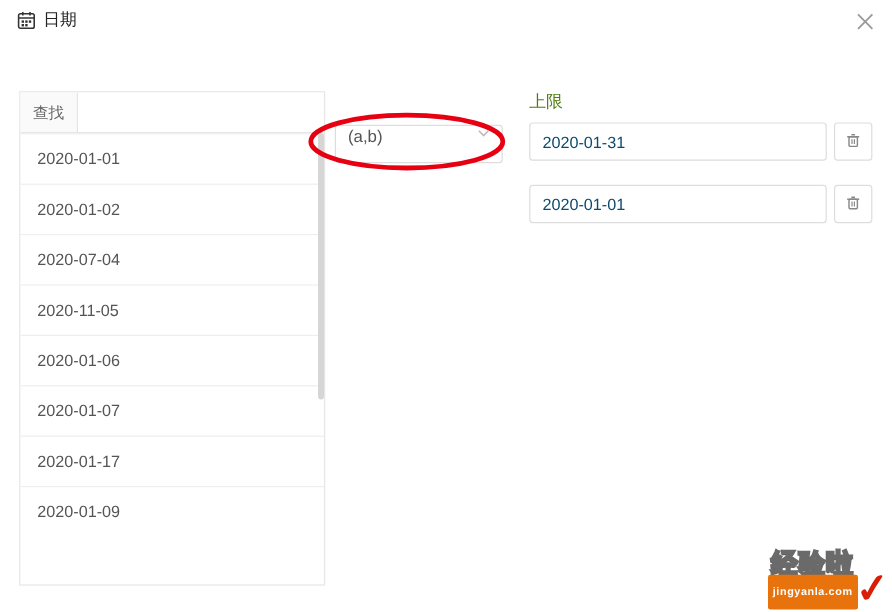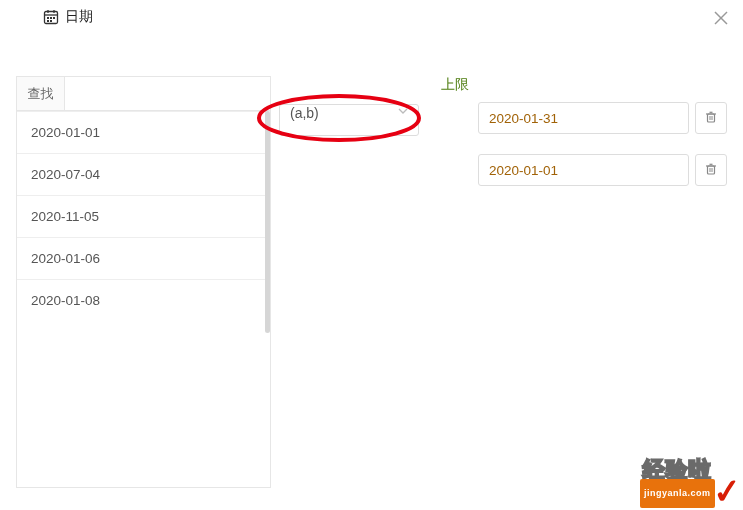--- a/index.html
+++ b/index.html
@@ -17,21 +17,20 @@
     display: flex;
     align-items: center;
     padding: 8px 14px 10px 14px;
     position: relative;
   }
   .header .title {
     display: flex;
     align-items: center;
     gap: 6px;
     color: #222;
-    margin-left: 29px;
   }
   .header .cal-icon { display: inline-flex; }
   .header .close {
     position: absolute;
     right: 14px;
     top: 10px;
     color: #888;
     font-size: 18px;
     cursor: pointer;
     line-height: 1;
@@ -135,23 +134,22 @@
   .field-group { display: flex; flex-direction: column; gap: 8px; }
   .field-label { color: #4d7c0f; font-size: 14px; }
   .input-row { display: flex; gap: 6px; }
   .date-input {
     flex: 1;
     height: 32px;
     border: 1px solid #ddd;
     border-radius: 3px;
     padding: 0 10px;
     font-size: 13.5px;
-    color: #a16207;
+    color: #0c4a6e;
     outline: none;
-    margin-left: 37px;
   }
   .trash-btn {
     width: 32px;
     height: 32px;
     border: 1px solid #ddd;
     border-radius: 3px;
     background: #fff;
     display: flex;
     align-items: center;
     justify-content: center;
@@ -229,24 +227,27 @@
 </div>
 
 <div class="content">
 
   <div class="list-panel">
     <div class="search-row">
       <div class="search-label">查找</div>
       <input class="search-input" type="text" value="" style="">
     </div>
     <div class="date-item">2020-01-01</div>
+    <div class="date-item">2020-01-02</div>
     <div class="date-item">2020-07-04</div>
     <div class="date-item">2020-11-05</div>
     <div class="date-item">2020-01-06</div>
-    <div class="date-item">2020-01-08</div>
+    <div class="date-item">2020-01-07</div>
+    <div class="date-item">2020-01-17</div>
+    <div class="date-item">2020-01-09</div>
     <div class="scroll-indicator"></div>
   </div>
 
   <div class="middle">
     <svg class="red-ellipse" viewBox="0 0 172 52">
       <ellipse cx="86" cy="26" rx="80" ry="22" fill="none" stroke="#e60012" stroke-width="4"></ellipse>
     </svg>
     <div class="range-select">
       <span>(a,b)</span>
       <span class="chev">

